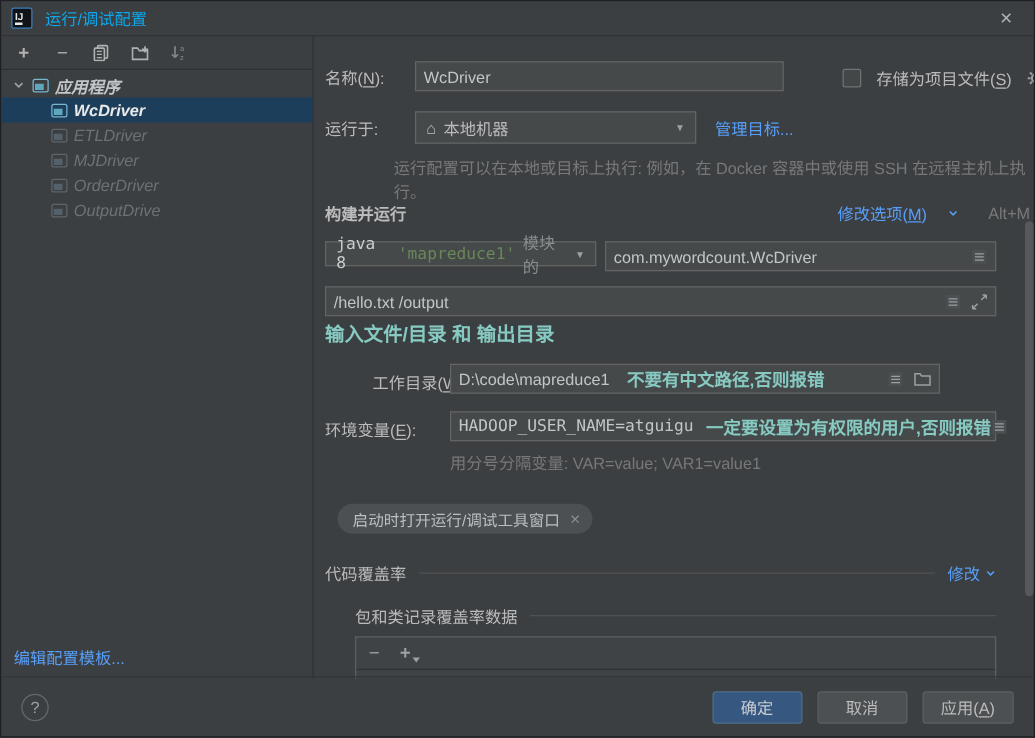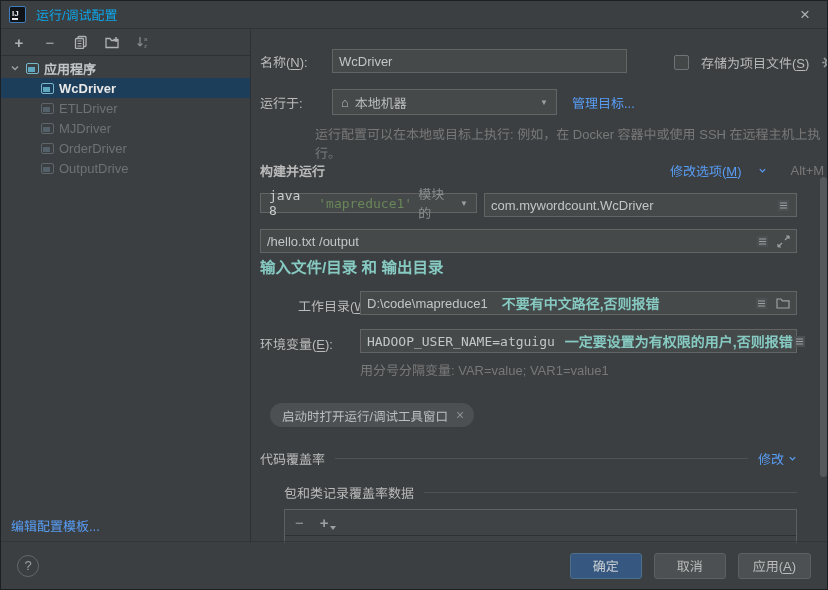--- a/index.html
+++ b/index.html
@@ -15,21 +15,21 @@
   .logo::after{content:"";position:absolute;left:2px;bottom:2px;width:6px;height:2px;background:#e8e8e8;}
   .titletext{margin-left:10px;color:#0ea5e9;}
   .closebtn{position:absolute;right:12px;top:4px;width:20px;height:20px;color:#afb1b3;
             font-size:17px;line-height:20px;text-align:center;cursor:default;}
   
   .sidebar{position:absolute;left:0;top:28px;width:250px;height:514px;border-right:1px solid #2e3133;}
   .side-toolbar{height:27px;display:flex;align-items:center;gap:15px;padding:0 10px;
                 border-bottom:1px solid #2e3133;}
   .tbico{width:16px;height:16px;display:flex;align-items:center;justify-content:center;color:#afb1b3;}
   .tree{padding-top:2px;}
-  .tree-row{height:20px;display:flex;align-items:center;gap:5px;padding-left:8px;cursor:default;}
+  .tree-row{height:20px;display:flex;align-items:center;gap:5px;padding-left:8px;cursor:default;font-style:italic;}
   .tree-row.child{padding-left:40px;}
   .tree-row.selected{background:#1d3e5a;color:#e9e9e9;font-weight:bold;}
   .tree-row.dim{color:#6d7275;}
   .group-label{font-weight:bold;color:#c3c6c8;}
   .app-ico{width:13px;height:11px;border:1px solid #77b7cd;border-radius:2px;position:relative;
            background:transparent;flex:0 0 auto;}
   .app-ico::after{content:"";position:absolute;left:1px;top:3px;width:7px;height:5px;background:#5fa7bf;}
   .dim .app-ico{border-color:#5d666b;}
   .dim .app-ico::after{background:#55616a;}
   .expander{width:12px;height:12px;display:flex;align-items:center;justify-content:center;}
@@ -231,21 +231,21 @@
       </span>
     </div>
 
     <div class="row annot" style="left:8px;top:226px;font-size:15.5px;font-weight:bold;">
       <span>输入文件/目录 和 输出目录</span>
     </div>
 
     <div class="row" style="left:8px;top:264px;height:24px;margin-left:38px;">
       <span class="lbl"><span>工作目录(</span><u>W</u><span>):</span></span>
     </div>
-    <div class="field" style="position:absolute;left:108px;top:262px;width:437px;">
+    <div class="field" style="position:absolute;left:108px;top:262px;width:392px;">
       <span>D:\code\mapreduce1</span>
       <span class="annot" style="margin-left:14px;font-size:14px;font-weight:bold;">不要有中文路径,否则报错</span>
       <span class="fld-icons">
         <span>
           <svg width="13" height="13" viewBox="0 0 13 13">
               <rect x="1" y="1" width="11" height="11" fill="#4c5052"></rect>
               <path d="M3 4h7M3 6.5h7M3 9h7" stroke="#9da0a2" stroke-width="1"></path>
             </svg>
         </span>
         <span>

